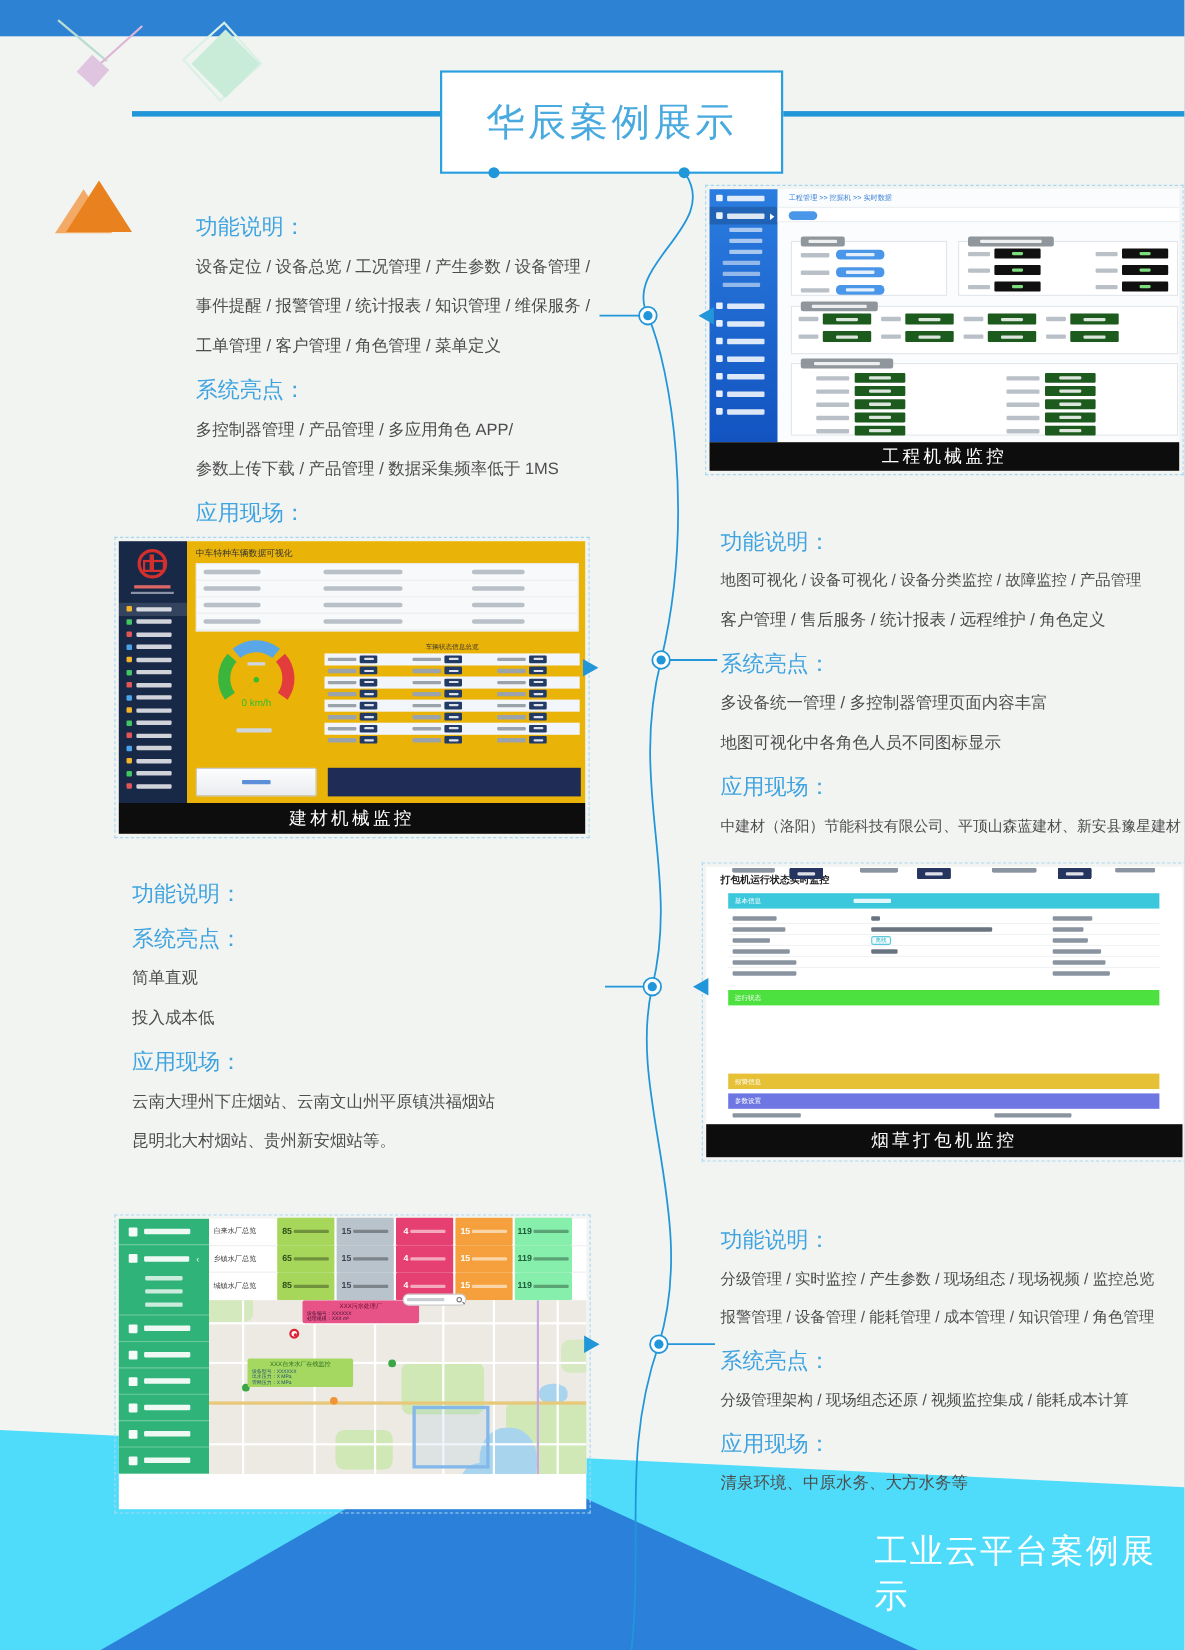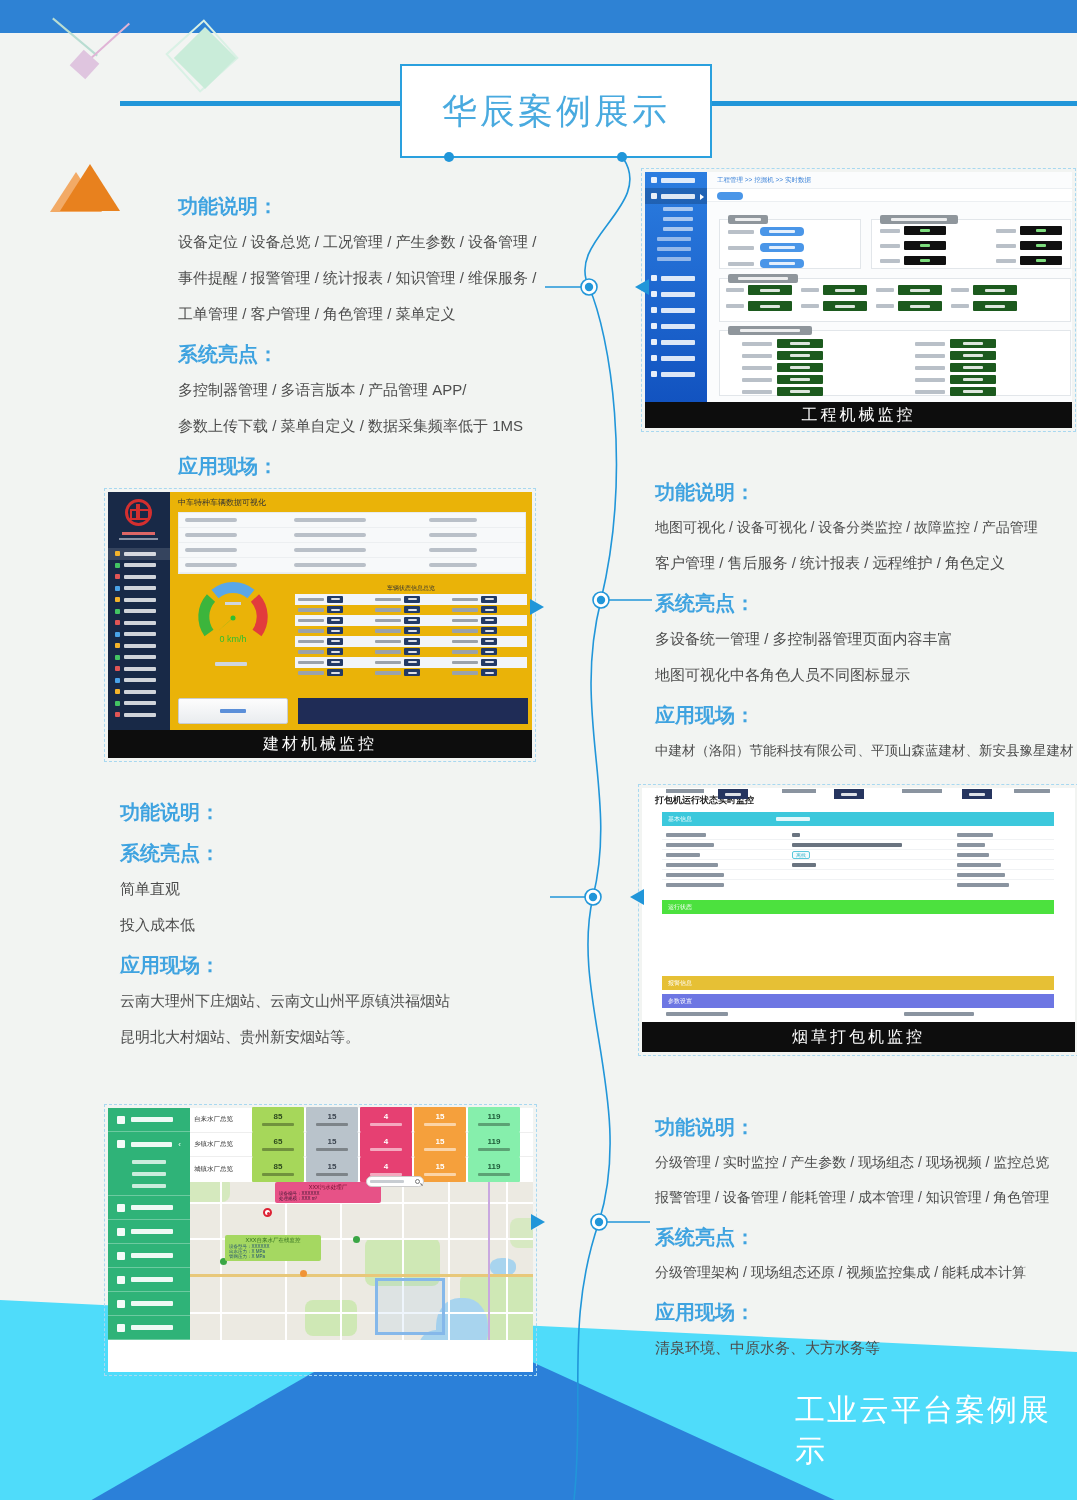--- a/index.html
+++ b/index.html
@@ -29,21 +29,21 @@
   .banner{position:absolute;left:795px;top:1390px;z-index:3;color:#fff;font-size:30px;letter-spacing:2px}
 
   
   .wavy{position:absolute;left:0;top:0;z-index:3}
   .arrow{position:absolute;width:0;height:0;z-index:6}
   .ar-l{border-top:8px solid transparent;border-bottom:8px solid transparent;border-right:14px solid #2196d9}
   .ar-r{border-top:8px solid transparent;border-bottom:8px solid transparent;border-left:14px solid #2196d9}
 
   
   .tblock{position:absolute;z-index:4}
-  .tblock .h{font-size:20px;font-weight:bold;color:#3fa3e0;margin:14px 0 13px}
+  .tblock .h{font-size:20px;font-weight:normal;color:#3fa3e0;margin:14px 0 13px}
   .tblock .h:first-child{margin-top:0}
   .tblock .ln{font-size:15px;color:#4d4d4d;margin:0 0 17px;white-space:nowrap}
   .tblock .ln.sm{font-size:13.5px}
   .tblock .ln.sm2{font-size:14px}
 
   
   .shot{position:absolute;background:#fff;z-index:5;outline:1px dashed #a8d8f0;outline-offset:3px}
   .cap{position:absolute;left:0;right:0;bottom:0;background:#0d0d0d;color:#fff;display:flex;align-items:center;justify-content:center;font-size:16px;letter-spacing:3px}
   .b{background:#b9c0c8;border-radius:2px}
   .wb{background:rgba(255,255,255,.85);border-radius:1px}
@@ -136,21 +136,21 @@
   .s4-side{position:absolute;left:0;top:0;width:82px;height:232px;background:#2fb378}
   .s4-row{display:flex;align-items:center;gap:6px;height:24px;padding:0 9px;border-bottom:1px solid rgba(255,255,255,.3)}
   .s4-row .ic{width:8px;height:8px;background:rgba(255,255,255,.95);border-radius:1px;flex:none}
   .s4-row .tx{width:42px;height:5px;background:rgba(255,255,255,.92);border-radius:1px}
   .s4-sub{display:flex;align-items:center;height:12px;padding-left:24px}
   .s4-sub .tx{width:34px;height:4px;background:rgba(255,255,255,.75);border-radius:1px}
   .s4-chev{margin-left:auto;color:#fff;font-size:8px}
   .s4-stats{position:absolute;left:82px;top:0;right:0;height:74px;background:#fff}
   .s4-srow{display:flex;align-items:center;height:24.5px;border-bottom:1px solid #eee}
   .s4-slabel{width:62px;font-size:6.5px;color:#333;padding-left:4px;flex:none}
-  .card{width:52px;height:25px;margin-right:2px;border-radius:1px;display:flex;flex-direction:column;align-items:center;justify-content:center;gap:2px}
+  .card{width:52px;height:25px;margin-right:2px;border-radius:1px;display:flex;align-items:center;justify-content:center;gap:2px}
   .card .num{font-size:8px;font-weight:bold;line-height:8px}
   .card .cl{width:32px;height:3px;background:rgba(0,0,0,.32);border-radius:1px}
   .c1{background:#a6d75a}.c1 .num{color:#2d4a1e}
   .c2{background:#b9c3cb}.c2 .num{color:#3c4550}
   .c3{background:#e64072}.c3 .num{color:#fff}.c3 .cl{background:rgba(255,255,255,.55)}
   .c4{background:#f5a03c}.c4 .num{color:#fff}.c4 .cl{background:rgba(255,255,255,.55)}
   .c5{background:#86efac}.c5 .num{color:#1f5c3a}
   .s4-map{position:absolute;left:82px;top:74px;right:0;bottom:32px;background:#eceae2;overflow:hidden}
   .patch{position:absolute;background:#cfe8b5;border-radius:8px}
   .water{position:absolute;background:#a8d4ee;border-radius:45%}
@@ -223,22 +223,22 @@
   <div class="arrow ar-r" style="left:530px;top:599px"></div>
   <div class="arrow ar-l" style="left:630px;top:889px"></div>
   <div class="arrow ar-r" style="left:531px;top:1214px"></div>
 
   <div class="tblock" style="left:178px;top:193px;width:420px">
     <div class="h">功能说明：</div>
     <div class="ln">设备定位 / 设备总览 / 工况管理 / 产生参数 / 设备管理 /</div>
     <div class="ln">事件提醒 / 报警管理 / 统计报表 / 知识管理 / 维保服务 /</div>
     <div class="ln">工单管理 / 客户管理 / 角色管理 / 菜单定义</div>
     <div class="h">系统亮点：</div>
-    <div class="ln">多控制器管理 / 多语言版本 / 产品管理 APP/</div>
-    <div class="ln">参数上传下载 / 菜单自定义 / 数据采集频率低于 1MS</div>
+    <div class="ln">多控制器管理 / 产品管理 / 多应用角色 APP/</div>
+    <div class="ln">参数上传下载 / 产品管理 / 数据采集频率低于 1MS</div>
     <div class="h">应用现场：</div>
     <div class="ln">华西焊管、无锡泉友</div>
   </div>
 
   <div class="shot" style="left:645px;top:172px;width:427px;height:256px">
     <div class="s1-side">
       <div class="s1-row">
           <div class="ic"></div>
           <div class="tx"></div>
         </div>

